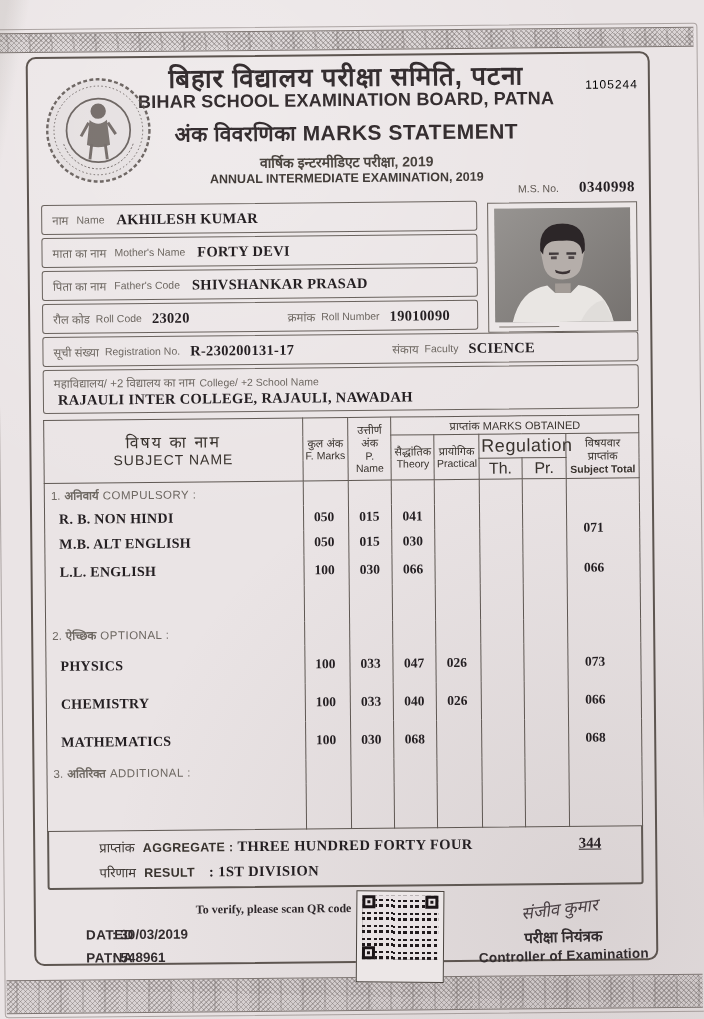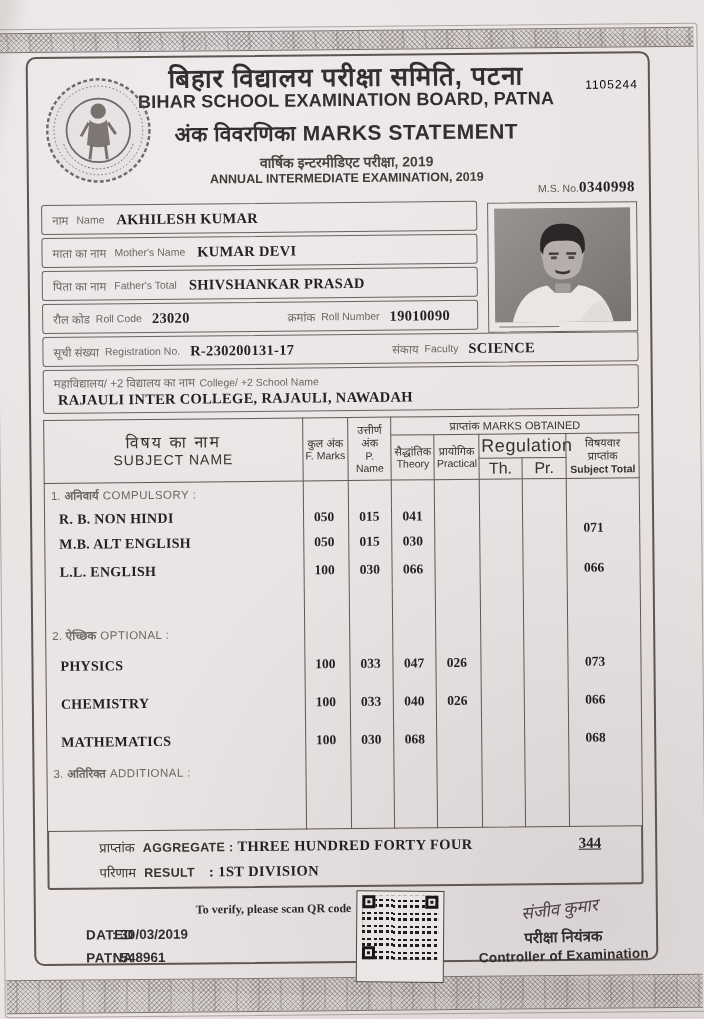--- a/index.html
+++ b/index.html
@@ -50,21 +50,21 @@
   .seal { position:absolute; left:4px; top:10px; width:108px; height:108px; opacity:.85; }
   .titles { text-align:center; padding:0 70px 0 86px; }
   .t-hi  { font-size:26px; font-weight:bold; color:#352e30; letter-spacing:1px; line-height:1.05;}
   .t-en  { font-size:18px; font-weight:bold; color:#352e30; letter-spacing:.2px; line-height:1.05;}
   .t-stmt{ font-size:21px; font-weight:bold; color:#352e30; margin-top:8px; letter-spacing:.5px;}
   .t-exhi{ font-size:14px; font-weight:bold; color:#4a443f; margin-top:6px;}
   .t-exen{ font-size:12.5px; font-weight:bold; color:#413b37;}
   .serial{ position:absolute; right:-2px; top:16px; font-family:Liberation Sans, sans-serif;
            font-size:12px; color:#000000; letter-spacing:1px;}
   .msno  { position:absolute; right:2px; bottom:0; font-size:10.5px; color:#5c554f;}
-  .msno b{ font-family:"Liberation Serif","DejaVu Serif",serif; font-size:15px; color:#241f22; margin-left:0; letter-spacing:.5px;}
+  .msno b{ font-family:"Liberation Serif","DejaVu Serif",serif; font-size:15px; color:#241f22; margin-left:20px; letter-spacing:.5px;}
 
   
   .fields { position:relative; margin-top:4px; }
   .frow {
     border:1px solid #6a635e; border-radius:3px;
     height:30px; margin-bottom:3px; padding:0 10px;
     display:flex; align-items:center; gap:8px;
     width:calc(100% - 160px);
   }
   .frow.full { width:100%; }
@@ -179,25 +179,25 @@
 
     <div class="fields">
       <div class="frow">
         <span class="lab-hi">नाम</span>
         <span class="lab-en">Name</span>
         <span class="fval">AKHILESH KUMAR</span>
       </div>
       <div class="frow">
         <span class="lab-hi">माता का नाम</span>
         <span class="lab-en">Mother's Name</span>
-        <span class="fval">KUMAR DEVI</span>
+        <span class="fval">FORTY DEVI</span>
       </div>
       <div class="frow">
         <span class="lab-hi">पिता का नाम</span>
-        <span class="lab-en">Father's Total</span>
+        <span class="lab-en">Father's Code</span>
         <span class="fval">SHIVSHANKAR PRASAD</span>
       </div>
       <div class="frow">
         <div class="fgroup">
           <span class="lab-hi">रौल कोड</span>
           <span class="lab-en">Roll Code</span>
           <span class="fval">23020</span>
         </div>
         <div class="fgroup second">
           <span class="lab-hi">क्रमांक</span>

